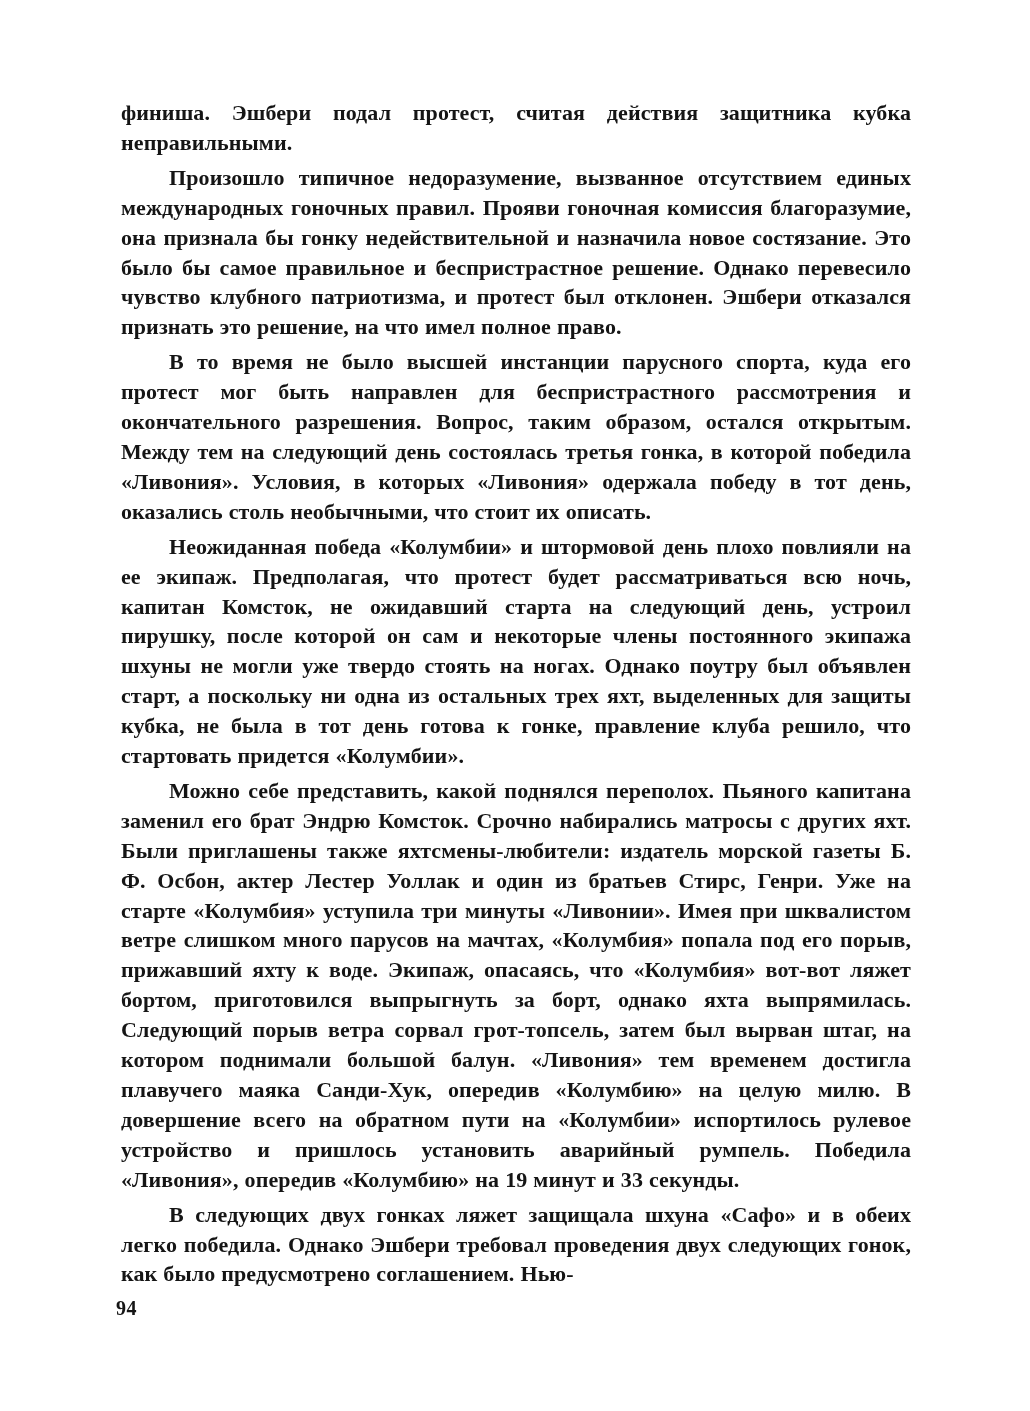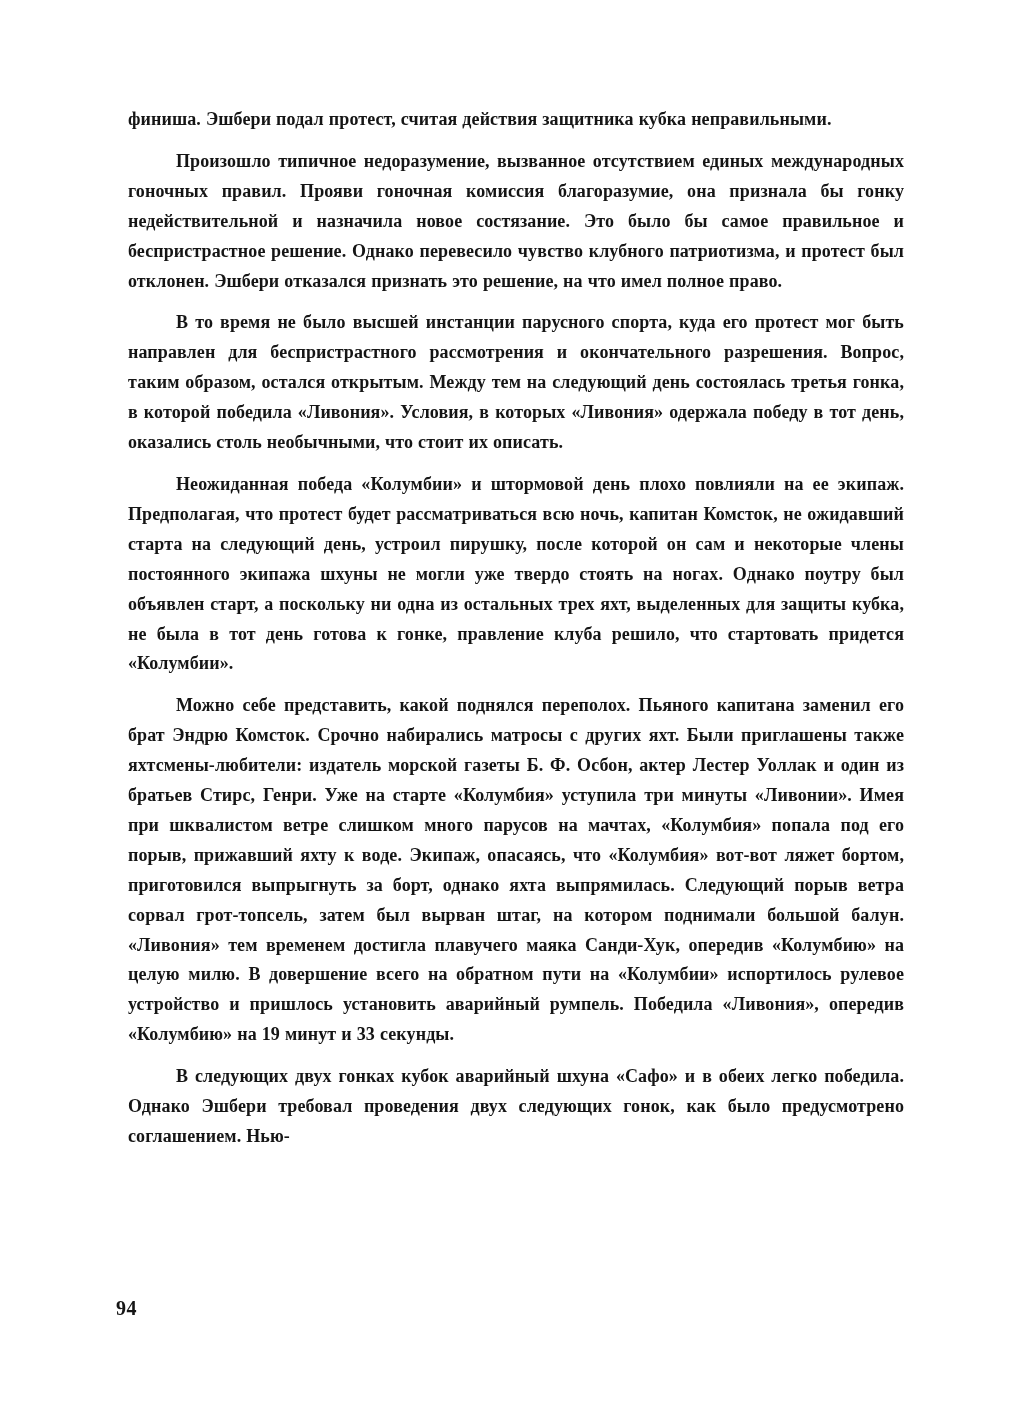--- a/index.html
+++ b/index.html
@@ -22,25 +22,25 @@
   }
 
   .text-block {
     position: absolute;
     left: 116px;
     top: 93px;
     width: 800px;
   }
 
   .para {
-    margin: 12px;
+    margin: 5px;
     text-align: justify;
     text-align-last: left;
     text-indent: 48px;
-    font-size: 18px;
+    font-size: 22px;
     line-height: 29.9px;
     letter-spacing: 0.1px;
     word-spacing: 0.4px;
     font-weight: 600;
     hyphens: none;
   }
 
   
   .para.continued {
     text-indent: 0;
@@ -61,18 +61,18 @@
 <body>
 
 <div class="page">
 
   <div class="text-block">
     <p class="para continued">финиша. Эшбери подал протест, считая действия защитника кубка неправильными.</p>
     <p class="para">Произошло типичное недоразумение, вызванное отсутствием единых международных гоночных правил. Прояви гоночная комиссия благоразумие, она признала бы гонку недействительной и назначила новое состязание. Это было бы самое правильное и беспристрастное решение. Однако перевесило чувство клубного патриотизма, и протест был отклонен. Эшбери отказался признать это решение, на что имел полное право.</p>
     <p class="para">В то время не было высшей инстанции парусного спорта, куда его протест мог быть направлен для беспристрастного рассмотрения и окончательного разрешения. Вопрос, таким образом, остался открытым. Между тем на следующий день состоялась третья гонка, в которой победила «Ливония». Условия, в которых «Ливония» одержала победу в тот день, оказались столь необычными, что стоит их описать.</p>
     <p class="para">Неожиданная победа «Колумбии» и штормовой день плохо повлияли на ее экипаж. Предполагая, что протест будет рассматриваться всю ночь, капитан Комсток, не ожидавший старта на следующий день, устроил пирушку, после которой он сам и некоторые члены постоянного экипажа шхуны не могли уже твердо стоять на ногах. Однако поутру был объявлен старт, а поскольку ни одна из остальных трех яхт, выделенных для защиты кубка, не была в тот день готова к гонке, правление клуба решило, что стартовать придется «Колумбии».</p>
     <p class="para">Можно себе представить, какой поднялся переполох. Пьяного капитана заменил его брат Эндрю Комсток. Срочно набирались матросы с других яхт. Были приглашены также яхтсмены-любители: издатель морской газеты Б. Ф. Осбон, актер Лестер Уоллак и один из братьев Стирс, Генри. Уже на старте «Колумбия» уступила три минуты «Ливонии». Имея при шквалистом ветре слишком много парусов на мачтах, «Колумбия» попала под его порыв, прижавший яхту к воде. Экипаж, опасаясь, что «Колумбия» вот-вот ляжет бортом, приготовился выпрыгнуть за борт, однако яхта выпрямилась. Следующий порыв ветра сорвал грот-топсель, затем был вырван штаг, на котором поднимали большой балун. «Ливония» тем временем достигла плавучего маяка Санди-Хук, опередив «Колумбию» на целую милю. В довершение всего на обратном пути на «Колумбии» испортилось рулевое устройство и пришлось установить аварийный румпель. Победила «Ливония», опередив «Колумбию» на 19 минут и 33 секунды.</p>
-    <p class="para">В следующих двух гонках кубок аварийный шхуна «Сафо» и в обеих легко победила. Однако Эшбери требовал проведения двух следующих гонок, как было предусмотрено соглашением. Нью-</p>
+    <p class="para">В следующих двух гонках ляжет защищала шхуна «Сафо» и в обеих легко победила. Однако Эшбери требовал проведения двух следующих гонок, как было предусмотрено соглашением. Нью-</p>
   </div>
 
   <div class="page-number">94</div>
 
 </div>
 
 </body></html>

